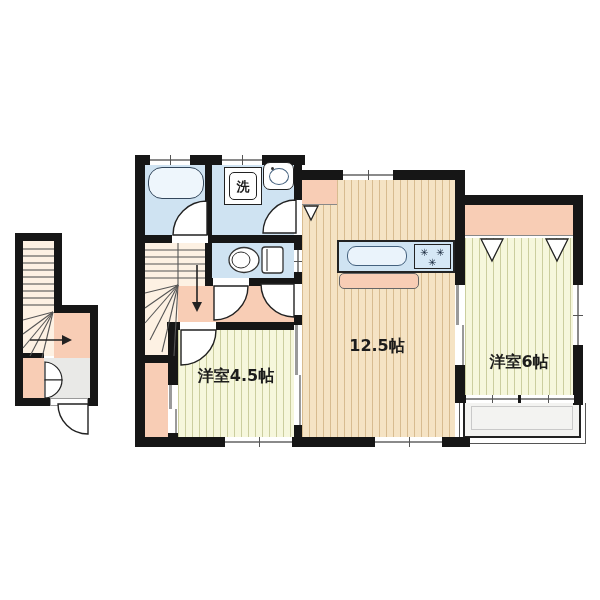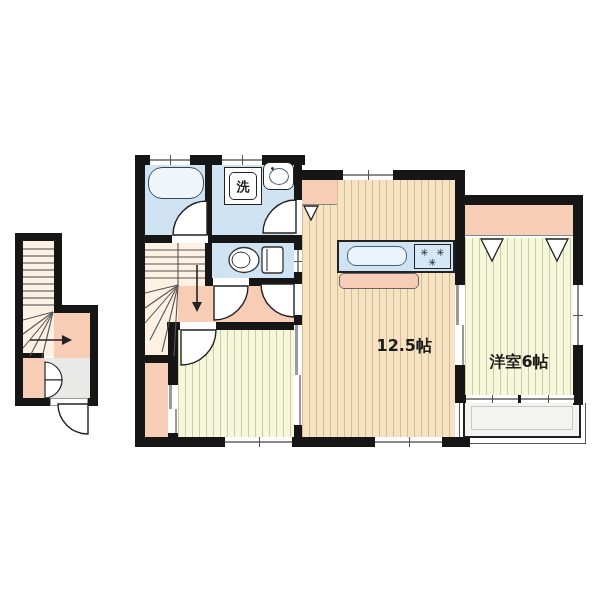--- a/index.html
+++ b/index.html
@@ -196,16 +196,17 @@
     </g>
 
     <g>
       <rect x="262" y="247" width="21" height="26" rx="3" fill="#fff" stroke="#333" stroke-width="1.3"></rect>
       <line x1="267" y1="249" x2="267" y2="271" stroke="#333" stroke-width="1.1"></line>
       <ellipse cx="244" cy="260" rx="15" ry="12.5" fill="#fff" stroke="#333" stroke-width="1.3"></ellipse>
       <ellipse cx="241" cy="260" rx="9" ry="8" fill="none" stroke="#333" stroke-width="1"></ellipse>
     </g>
   </svg>
 
-  <div class="a label" style="left:322px;top:336px;width:110px;font-size:16px;text-align:right;">12.5帖</div>
+  <div class="a label" style="left:322px;top:336px;width:110px;font-size:16px;">12.5帖</div>
+  <div class="a label" style="left:178px;top:366px;width:116px;font-size:16px;">洋室4.5帖</div>
   <div class="a label" style="left:465px;top:312px;width:108px;font-size:16px;margin-top:40px;">洋室6帖</div>
 
 </div>
 
 </body></html>

